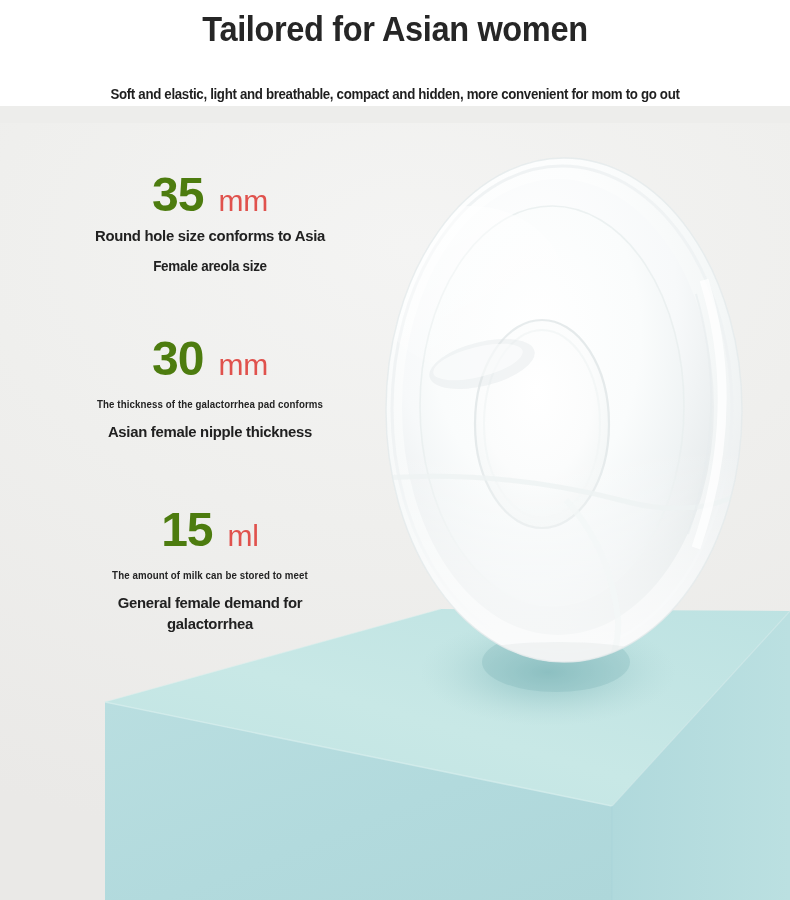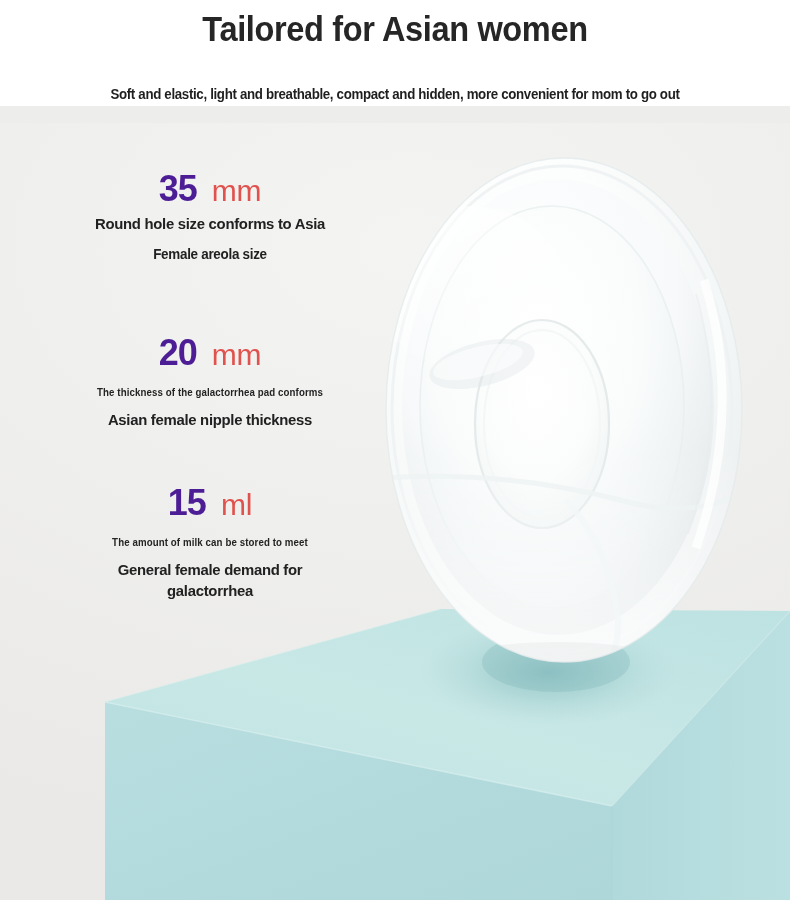--- a/index.html
+++ b/index.html
@@ -102,32 +102,32 @@
     z-index: 30;
   }
   .stat {
     position: absolute;
     left: 0;
     width: 420px;
     text-align: center;
   }
   .stat-1 { top: 48px; }
   .stat-2 { top: 212px; }
-  .stat-3 { top: 362px; }
+  .stat-3 { top: 383px; }
 
   .stat-number-row {
     display: block;
     white-space: nowrap;
     line-height: 1;
   }
   .stat-number {
     font-family: "Liberation Sans", sans-serif;
-    font-size: 36px;
-    font-weight: bold;
-    color: #4c1d95;
+    font-size: 48px;
+    font-weight: bold;
+    color: #4d7c0f;
     letter-spacing: -1px;
     vertical-align: baseline;
   }
   .stat-unit {
     font-family: "Liberation Sans", sans-serif;
     font-size: 30px;
     font-weight: normal;
     color: #e0524d;
     letter-spacing: -0.2px;
     vertical-align: baseline;
@@ -300,21 +300,21 @@
         <span class="stat-number">35</span><span class="stat-unit">mm</span>
       </span>
       <div class="gap-6"></div>
       <span class="stat-line-major">Round hole size conforms to Asia</span>
       <div class="gap-10"></div>
       <span class="stat-line-major" style="font-size:14px;">Female areola size</span>
     </div>
 
     <div class="stat stat-2">
       <span class="stat-number-row">
-        <span class="stat-number">20</span><span class="stat-unit">mm</span>
+        <span class="stat-number">30</span><span class="stat-unit">mm</span>
       </span>
       <div class="gap-13"></div>
       <span class="stat-line-minor">The thickness of the galactorrhea pad conforms</span>
       <div class="gap-8"></div>
       <span class="stat-line-major">Asian female nipple thickness</span>
     </div>
 
     <div class="stat stat-3">
       <span class="stat-number-row">
         <span class="stat-number">15</span><span class="stat-unit">ml</span>

